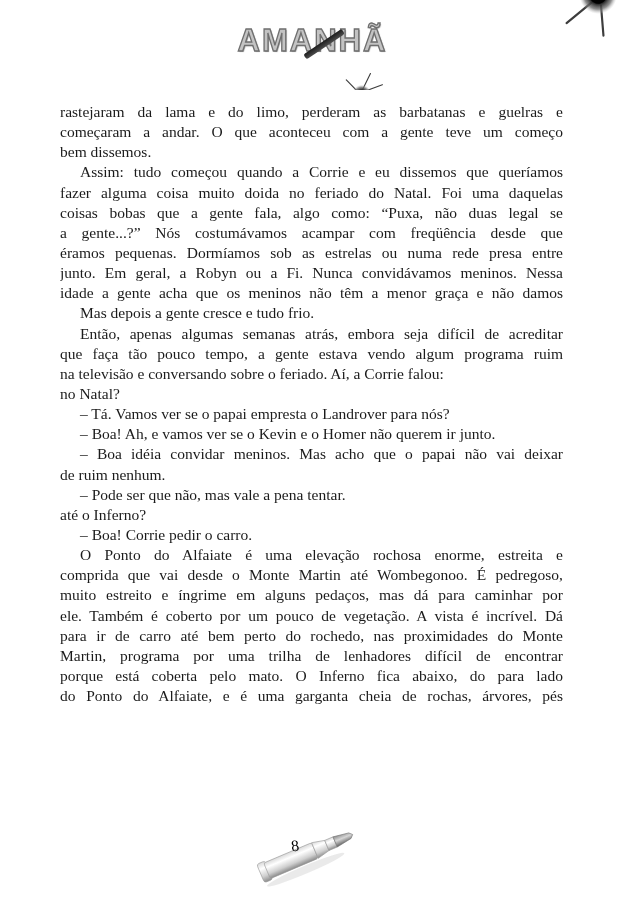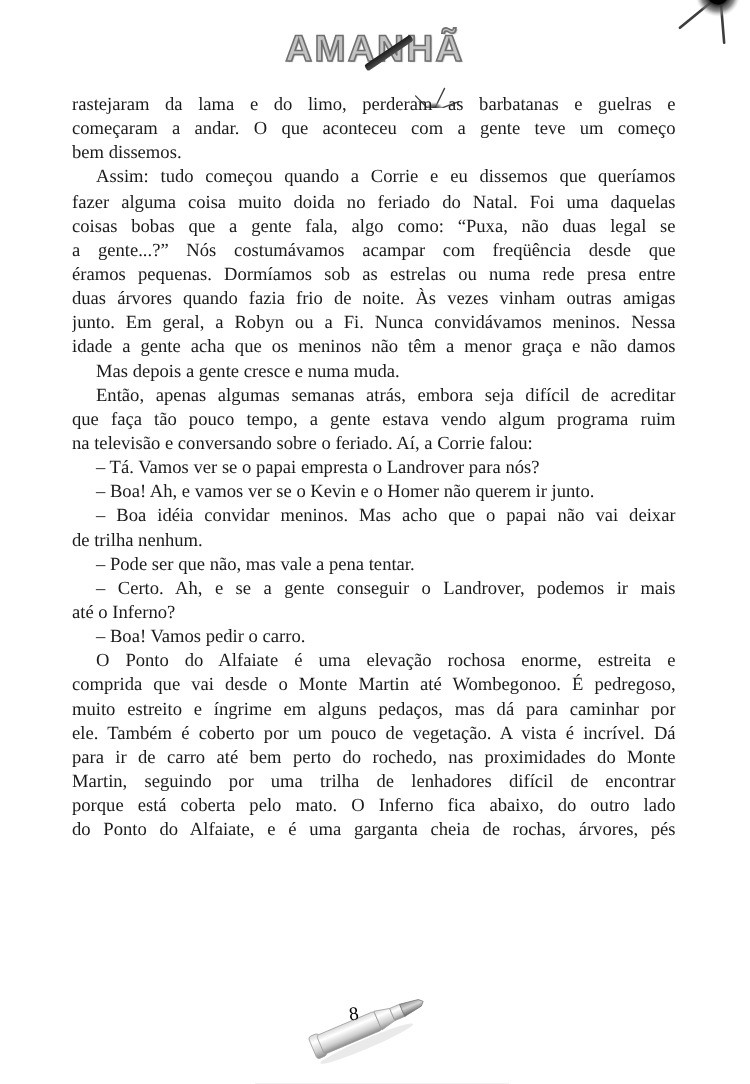--- a/index.html
+++ b/index.html
@@ -37,21 +37,21 @@
     width: 46px; height: 6px;
     background: linear-gradient(180deg, #1c1c1c, #4d4d4d);
     border-radius: 2px;
     transform: rotate(-34deg);
     transform-origin: 0 50%;
   }
 
   
   .text-block {
     position: absolute;
-    left: 60px; top: 78px;
+    left: 60px; top: 102px;
     width: 503px;
   }
   .line {
     font-size: 15.5px;
     line-height: 20.15px;
     height: 20.15px;
     text-align: justify;
     text-align-last: justify;
     white-space: normal;
     overflow: hidden;
@@ -119,42 +119,41 @@
   <div class="text-block">
 
   <div class="line">rastejaram da lama e do limo, perderam as barbatanas e guelras e</div>
       <div class="line">começaram a andar. O que aconteceu com a gente teve um começo</div>
       <div class="line end">bem dissemos.</div>
       <div class="line ind">Assim: tudo começou quando a Corrie e eu dissemos que queríamos</div>
       <div class="line">fazer alguma coisa muito doida no feriado do Natal. Foi uma daquelas</div>
       <div class="line">coisas bobas que a gente fala, algo como: “Puxa, não duas legal se</div>
       <div class="line">a gente...?” Nós costumávamos acampar com freqüência desde que</div>
       <div class="line">éramos pequenas. Dormíamos sob as estrelas ou numa rede presa entre</div>
-      <div class="line">duas árvores quando fazia frio de noite. Às vezes vinham outras amigas</div>
       <div class="line">junto. Em geral, a Robyn ou a Fi. Nunca convidávamos meninos. Nessa</div>
       <div class="line">idade a gente acha que os meninos não têm a menor graça e não damos</div>
-      <div class="line ind end">Mas depois a gente cresce e numa muda.</div>
+      <div class="line ind end">Mas depois a gente cresce e tudo frio.</div>
       <div class="line ind">Então, apenas algumas semanas atrás, embora seja difícil de acreditar</div>
       <div class="line">que faça tão pouco tempo, a gente estava vendo algum programa ruim</div>
       <div class="line end">na televisão e conversando sobre o feriado. Aí, a Corrie falou:</div>
+      <div class="line end">no Natal?</div>
       <div class="line ind end">– Tá. Vamos ver se o papai empresta o Landrover para nós?</div>
       <div class="line ind end">– Boa! Ah, e vamos ver se o Kevin e o Homer não querem ir junto.</div>
       <div class="line ind">– Boa idéia convidar meninos. Mas acho que o papai não vai deixar</div>
-      <div class="line end">de trilha nenhum.</div>
+      <div class="line end">de ruim nenhum.</div>
       <div class="line ind end">– Pode ser que não, mas vale a pena tentar.</div>
-      <div class="line ind">– Certo. Ah, e se a gente conseguir o Landrover, podemos ir mais</div>
       <div class="line end">até o Inferno?</div>
-      <div class="line ind end">– Boa! Vamos pedir o carro.</div>
+      <div class="line ind end">– Boa! Corrie pedir o carro.</div>
       <div class="line ind">O Ponto do Alfaiate é uma elevação rochosa enorme, estreita e</div>
       <div class="line">comprida que vai desde o Monte Martin até Wombegonoo. É pedregoso,</div>
       <div class="line">muito estreito e íngrime em alguns pedaços, mas dá para caminhar por</div>
       <div class="line">ele. Também é coberto por um pouco de vegetação. A vista é incrível. Dá</div>
       <div class="line">para ir de carro até bem perto do rochedo, nas proximidades do Monte</div>
-      <div class="line">Martin, seguindo por uma trilha de lenhadores difícil de encontrar</div>
-      <div class="line">porque está coberta pelo mato.  O Inferno fica abaixo, do outro lado</div>
+      <div class="line">Martin, programa por uma trilha de lenhadores difícil de encontrar</div>
+      <div class="line">porque está coberta pelo mato.  O Inferno fica abaixo, do para lado</div>
       <div class="line">do Ponto do Alfaiate, e é uma garganta cheia de rochas, árvores, pés</div>
     </div>
 
   <svg class="footer-bullet-svg" viewBox="0 0 112 70" xmlns="http://www.w3.org/2000/svg">
     <defs>
       <linearGradient id="caseG" x1="0" y1="0" x2="0" y2="1">
         <stop offset="0%" stop-color="#d9d9d9"></stop>
         <stop offset="30%" stop-color="#ffffff"></stop>
         <stop offset="70%" stop-color="#cfcfcf"></stop>
         <stop offset="100%" stop-color="#8b8b8b"></stop>

